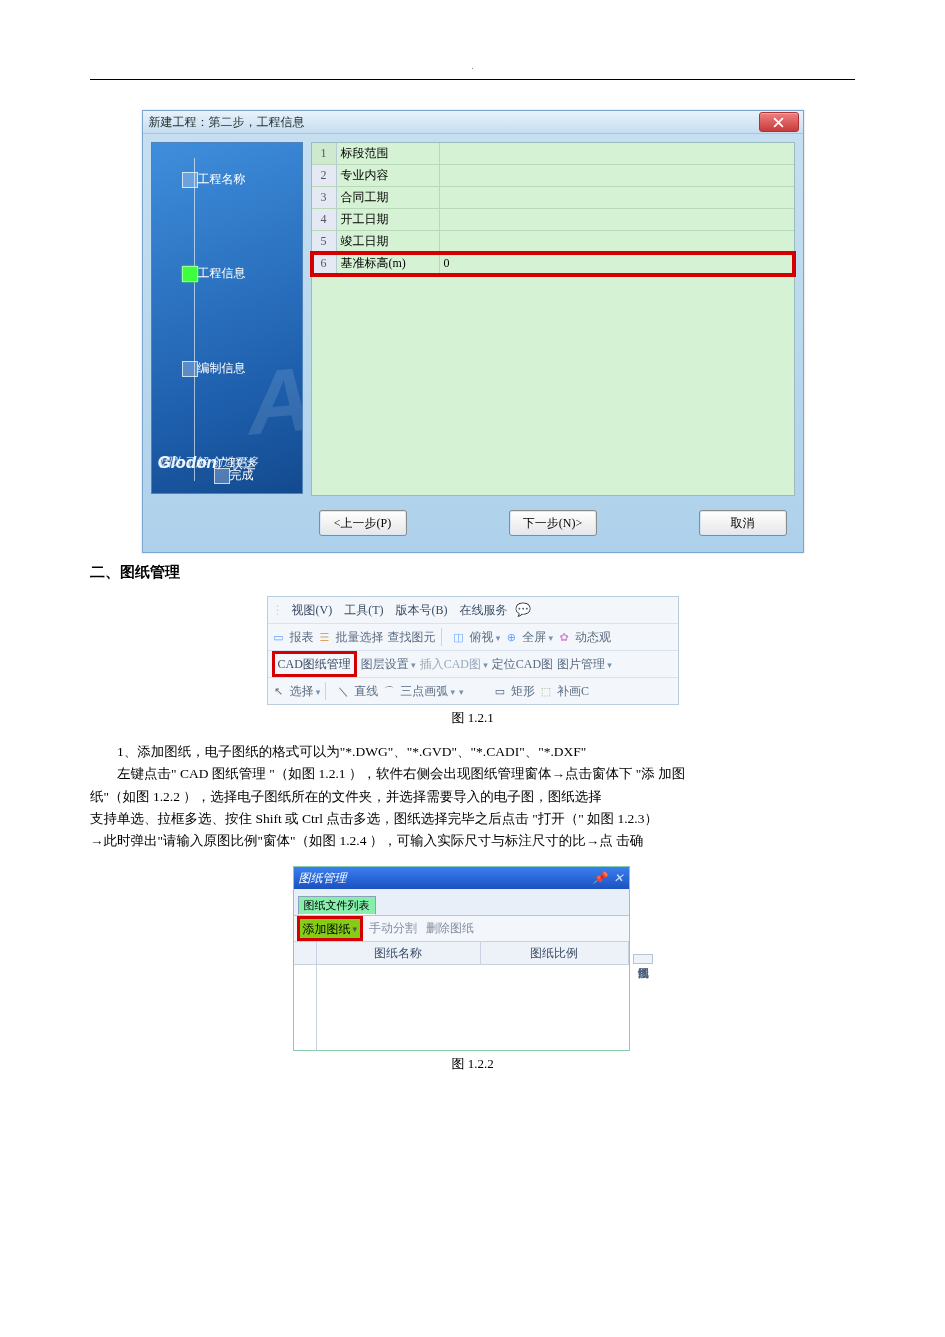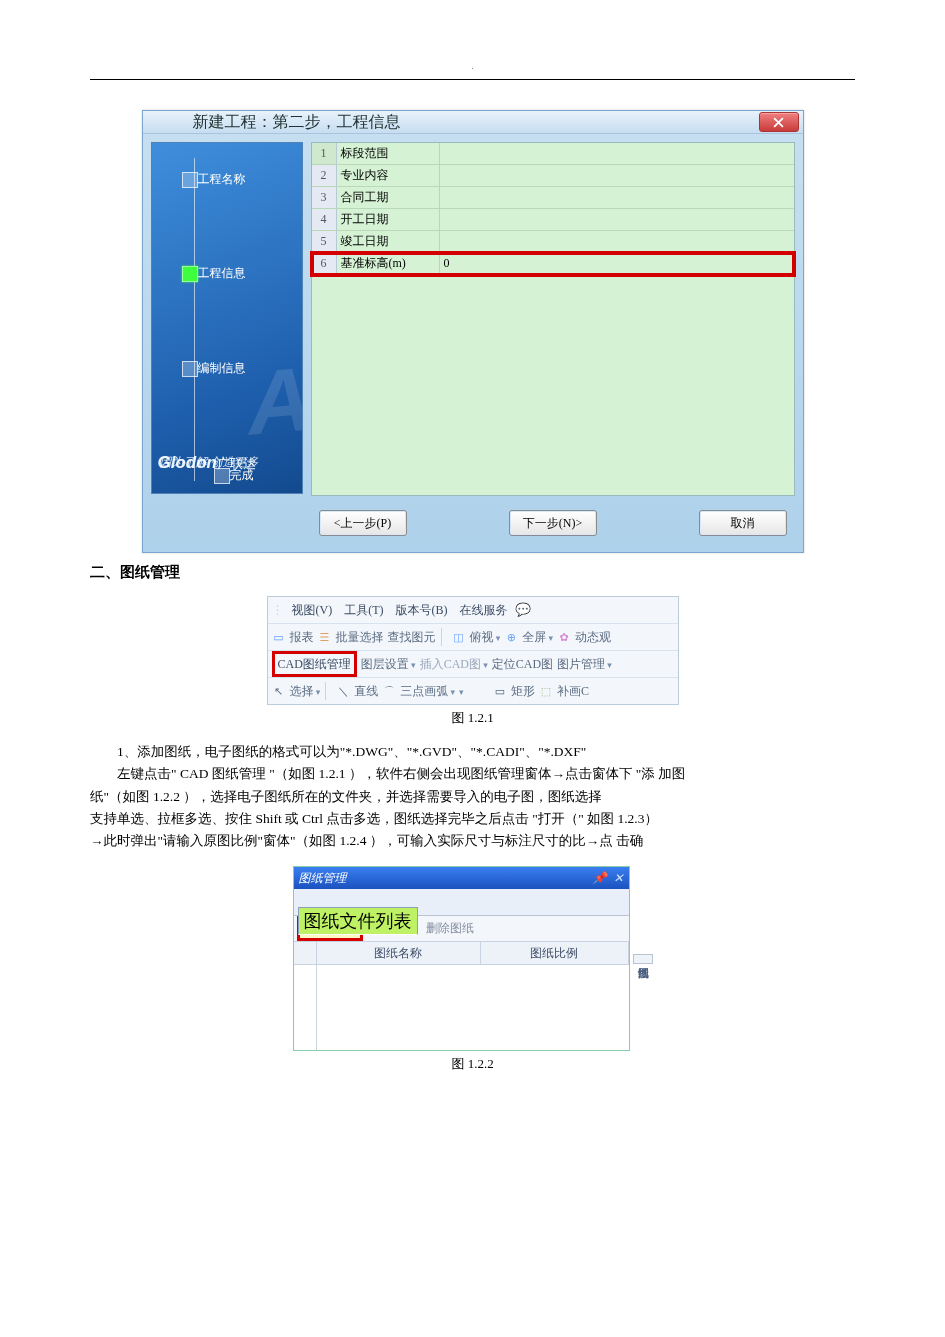--- a/index.html
+++ b/index.html
@@ -34,22 +34,21 @@
     background: #cfe3f0;
     box-shadow: 0 0 2px rgba(0,0,0,.2);
   }
   .dlg1-titlebar {
     height: 22px;
     background: linear-gradient(#e8f2fb, #c7ddf0);
     display: flex;
     align-items: center;
     justify-content: space-between;
     border-bottom: 1px solid #a9c4dc;
-    font-size: 16px;
-    padding-left: 44px;
+    font-size: 12px;
   }
   .dlg1-title { padding-left: 6px; color:#233; }
   .dlg1-close {
     width: 38px; height: 18px;
     margin-right: 4px;
     background: linear-gradient(#f08080,#c93b3b);
     border:1px solid #a33;
     border-radius: 3px;
     display:flex; align-items:center; justify-content:center;
     box-shadow: inset 0 1px 0 rgba(255,255,255,.3);
@@ -280,41 +279,41 @@
   .panel-tabs {
     background:#e8eff8;
     padding: 3px 4px 0 4px;
     height:23px;
     border-bottom:1px solid #b8c4d4;
   }
   .panel-tab {
     display:inline-block;
     border:1px solid #8aa0bc;
     border-bottom:1px solid #fff;
-    background:#bef264;
+    background:#86efac;
     padding:1px 5px;
-    font-size:18px;
+    font-size:11px;
     position:relative;
-    top:15px;
+    top:4px;
   }
   .panel-toolbar {
     display:flex;
     align-items:center;
     height:25px;
     border-bottom:1px solid #c8d2e0;
     background:#f3f6fb;
     padding-left:3px;
     gap:3px;
   }
   .pt-btn-hl {
     border:3px solid #d40000;
     padding:0 3px;
     height:19px; line-height:18px;
     display:flex; align-items:center;
-    background:#fef9c3;
+    background:#84cc16;
   }
   .pt-btn-hl .dd { font-size:9px; margin-left:2px; color:#555;}
   .pt-btn { color:#848ea0; padding:0 3px;}
   .panel-columns {
     display:flex;
     height:22px;
     border-bottom:1px solid #c8d2e0;
     background:#edf2f9;
   }
   .pc-ghost { width:22px; border-right:1px solid #c8d2e0;}

